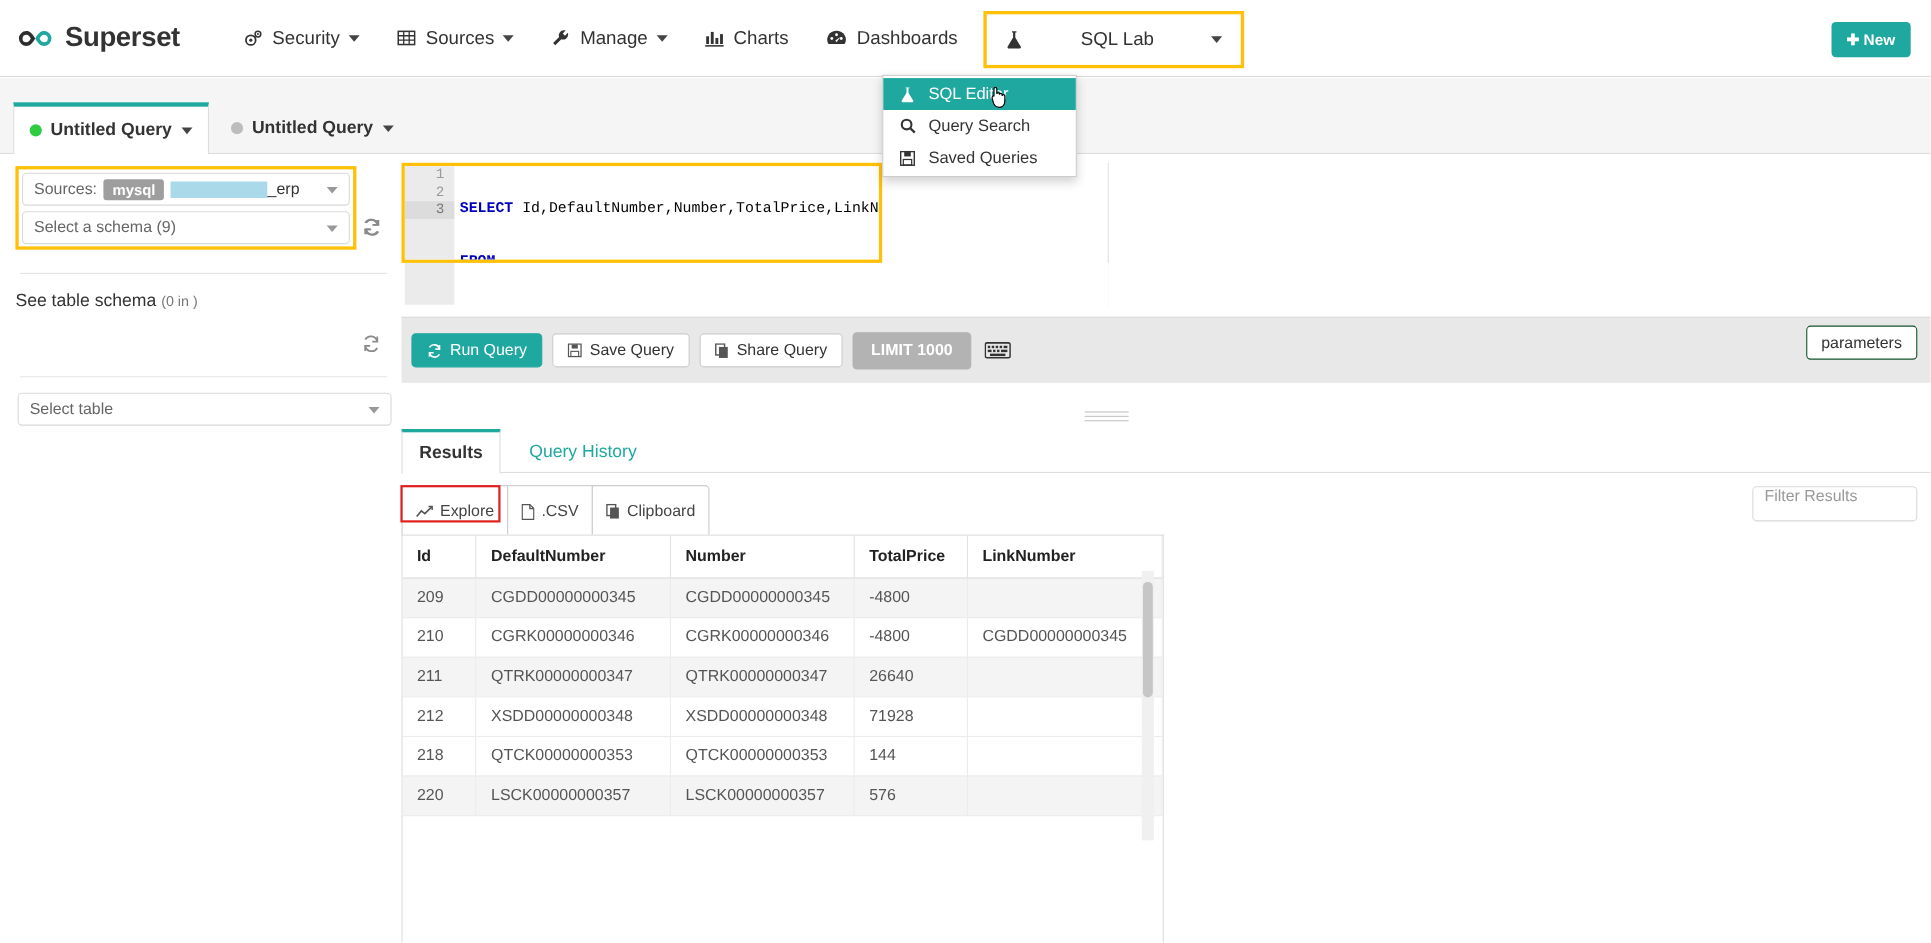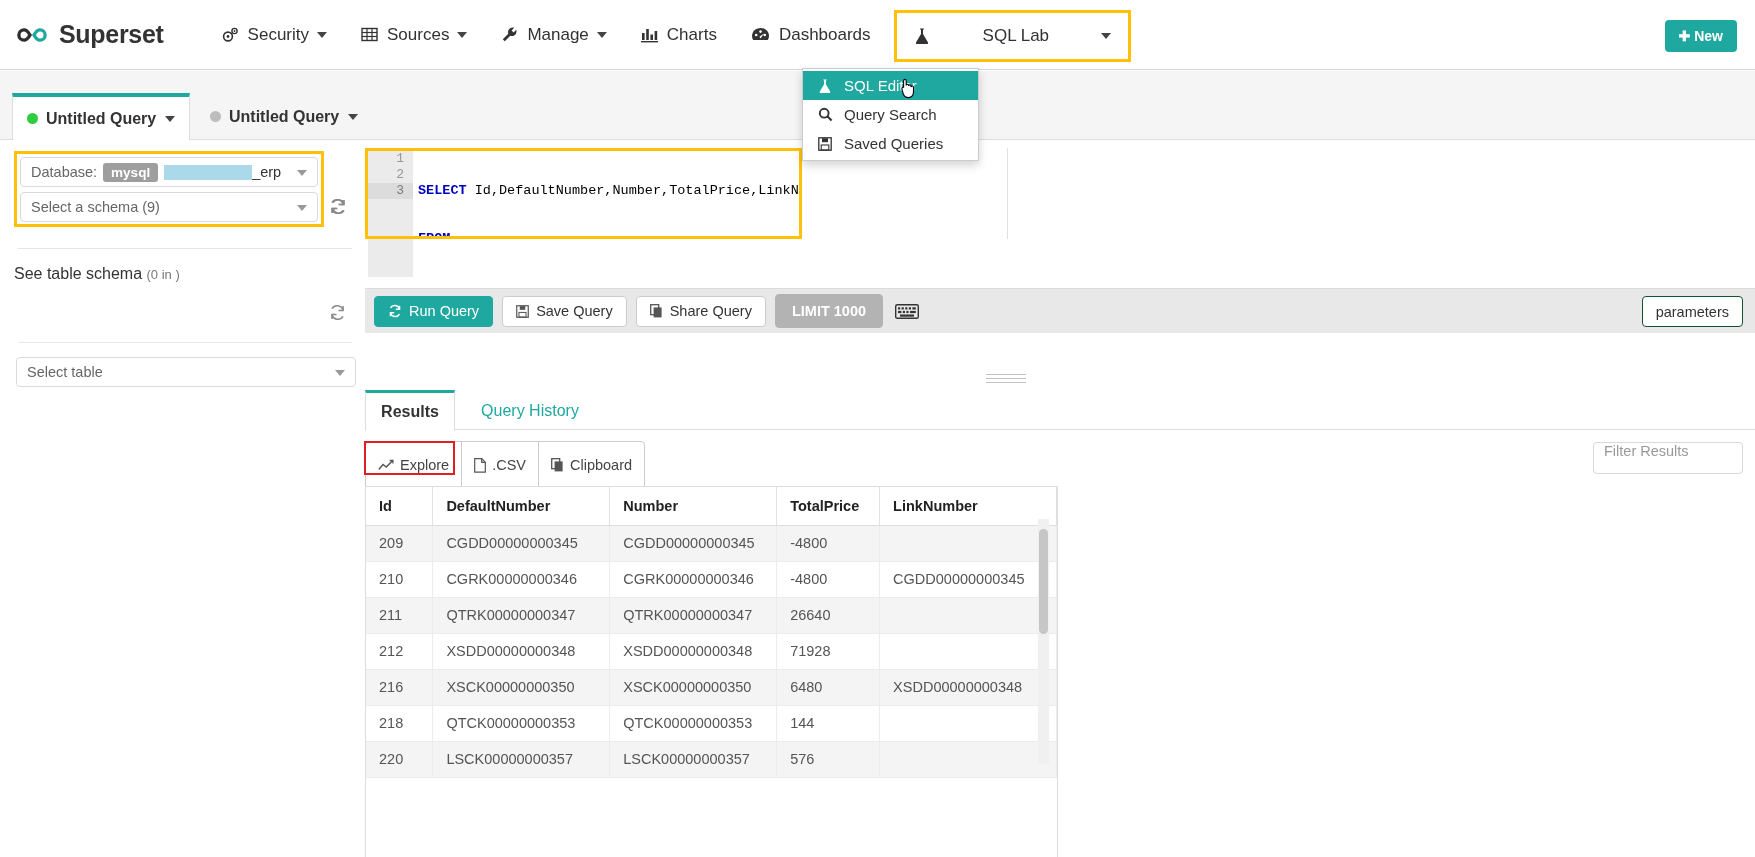--- a/index.html
+++ b/index.html
@@ -163,21 +163,21 @@
     width: 643px; height: 41px; background: #fff;
   }
   .gutter-tail {
     position: absolute; left: 3px; top: 0;
     width: 45px; height: 38px; background: #ebebeb;
   }
 
   
   .toolbar {
     position: absolute; left: 365px; top: 288px;
-    width: 1390px; height: 45px;
+    width: 1390px; height: 60px;
     background: #e8e8e8;
     border-top: 1px solid #dcdcdc;
     display: flex; align-items: center; padding-left: 9px;
   }
   .btn {
     display: flex; align-items: center;
     height: 31px; padding: 0 13px;
     border: 1px solid #ccc; border-radius: 4px;
     background: #fff; font-size: 14.5px; color: #333;
     margin-right: 9px; cursor: pointer; white-space: nowrap;
@@ -479,21 +479,21 @@
 <span class="cursor-arrow">
   <svg width="22" height="26" viewBox="0 0 22 26">
     <path d="M4 13.6c-.4-1.6.5-2.6 1.6-2.5V4.8c0-.8.6-1.4 1.3-1.4s1.3.6 1.3 1.4v4.6c0-.7.6-1.2 1.2-1.2s1.2.5 1.2 1.2v.7c0-.7.6-1.2 1.2-1.2s1.2.5 1.2 1.2v.9c.2-.6.7-1 1.3-1 .7 0 1.2.6 1.2 1.3v4.3c0 3.3-1.8 6-5 6-2.8 0-4.3-1.3-5.2-3.6L4 13.6z" fill="#fff" stroke="#000" stroke-width="1.1"></path>
   </svg>
 </span>
 
 <div class="left-panel">
   <div class="db-highlight"></div>
 
   <div class="sel-box" style="left:20px; top:17px; width:298px;">
-    <span>Database:</span>
+    <span>Sources:</span>
     <span class="db-badge">mysql</span>
     <span class="db-redact"></span>
     <span class="db-suffix">_erp</span>
     <span class="sel-arrow"></span>
   </div>
 
   <div class="sel-box" style="left:20px; top:52px; width:298px;">
     <span>Select a schema (9)</span>
     <span class="sel-arrow"></span>
   </div>
@@ -692,27 +692,20 @@
         <td>26640</td>
         <td></td>
       </tr>
       <tr>
         <td>212</td>
         <td>XSDD00000000348</td>
         <td>XSDD00000000348</td>
         <td>71928</td>
         <td></td>
       </tr>
-      <tr class="alt">
-        <td>216</td>
-        <td>XSCK00000000350</td>
-        <td>XSCK00000000350</td>
-        <td>6480</td>
-        <td>XSDD00000000348</td>
-      </tr>
       <tr>
         <td>218</td>
         <td>QTCK00000000353</td>
         <td>QTCK00000000353</td>
         <td>144</td>
         <td></td>
       </tr>
       <tr class="alt">
         <td>220</td>
         <td>LSCK00000000357</td>

